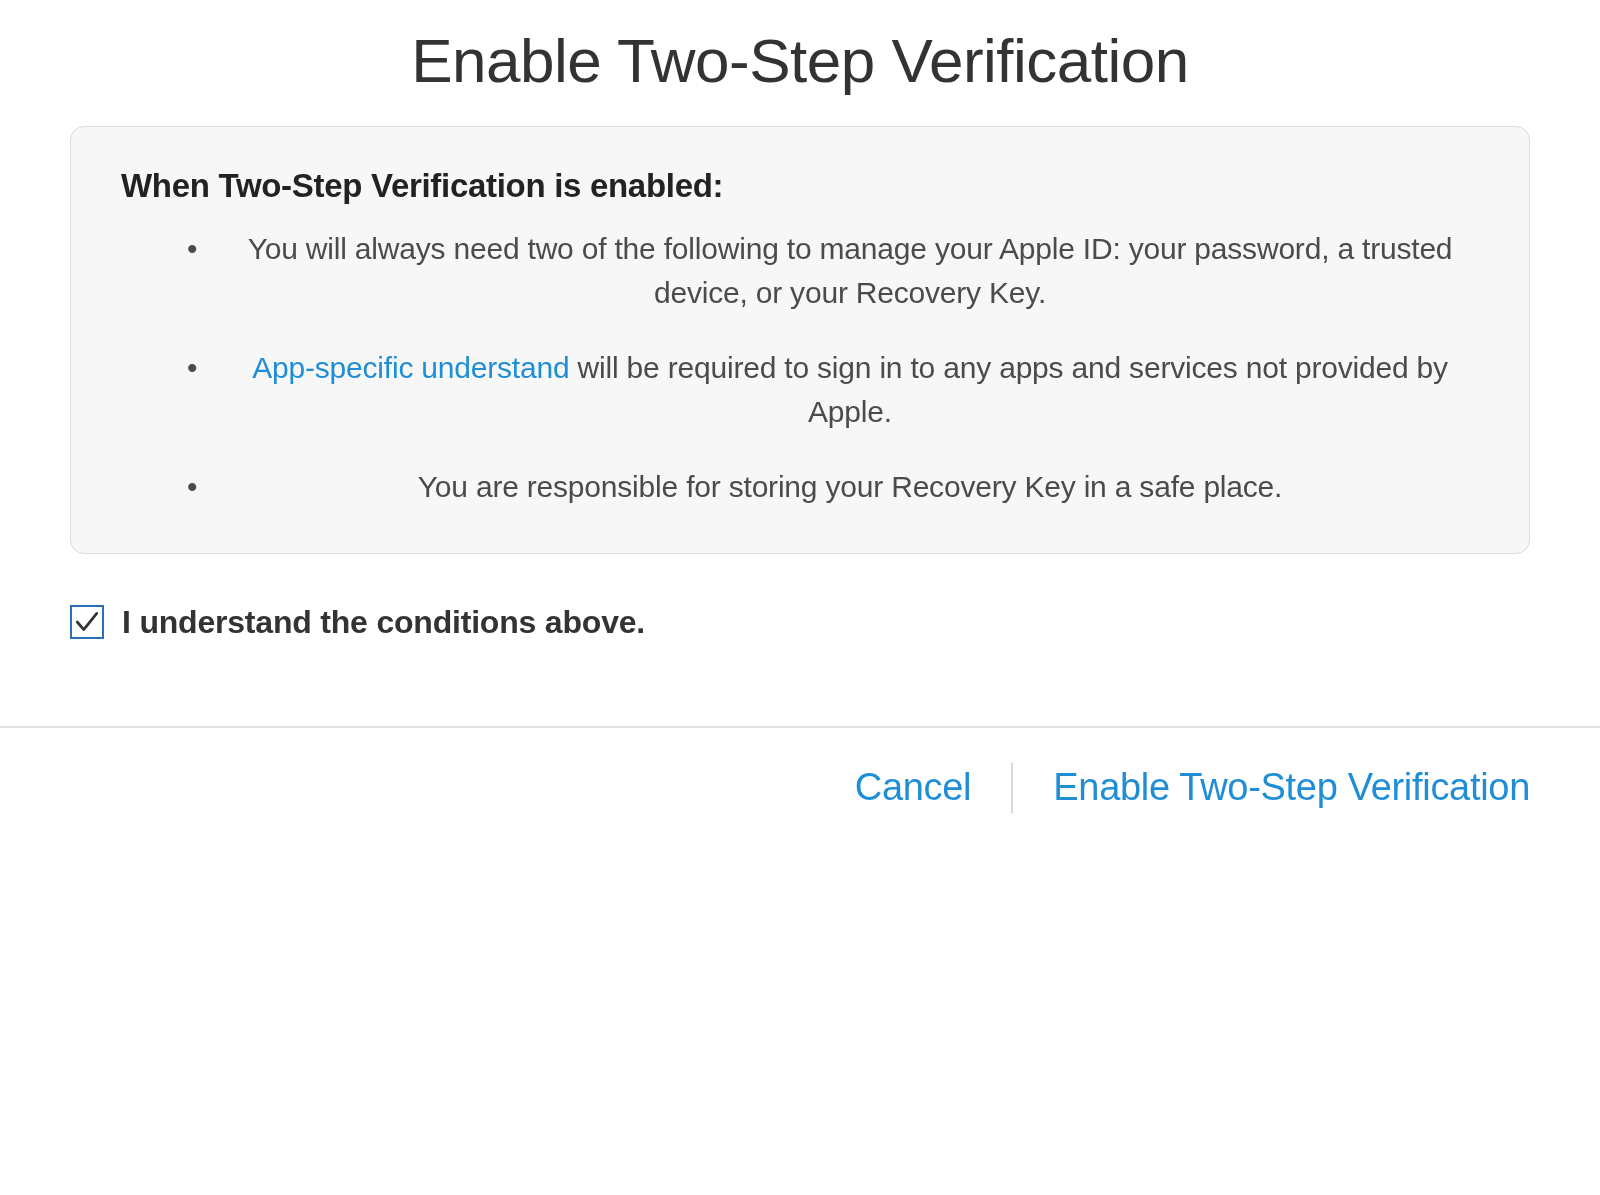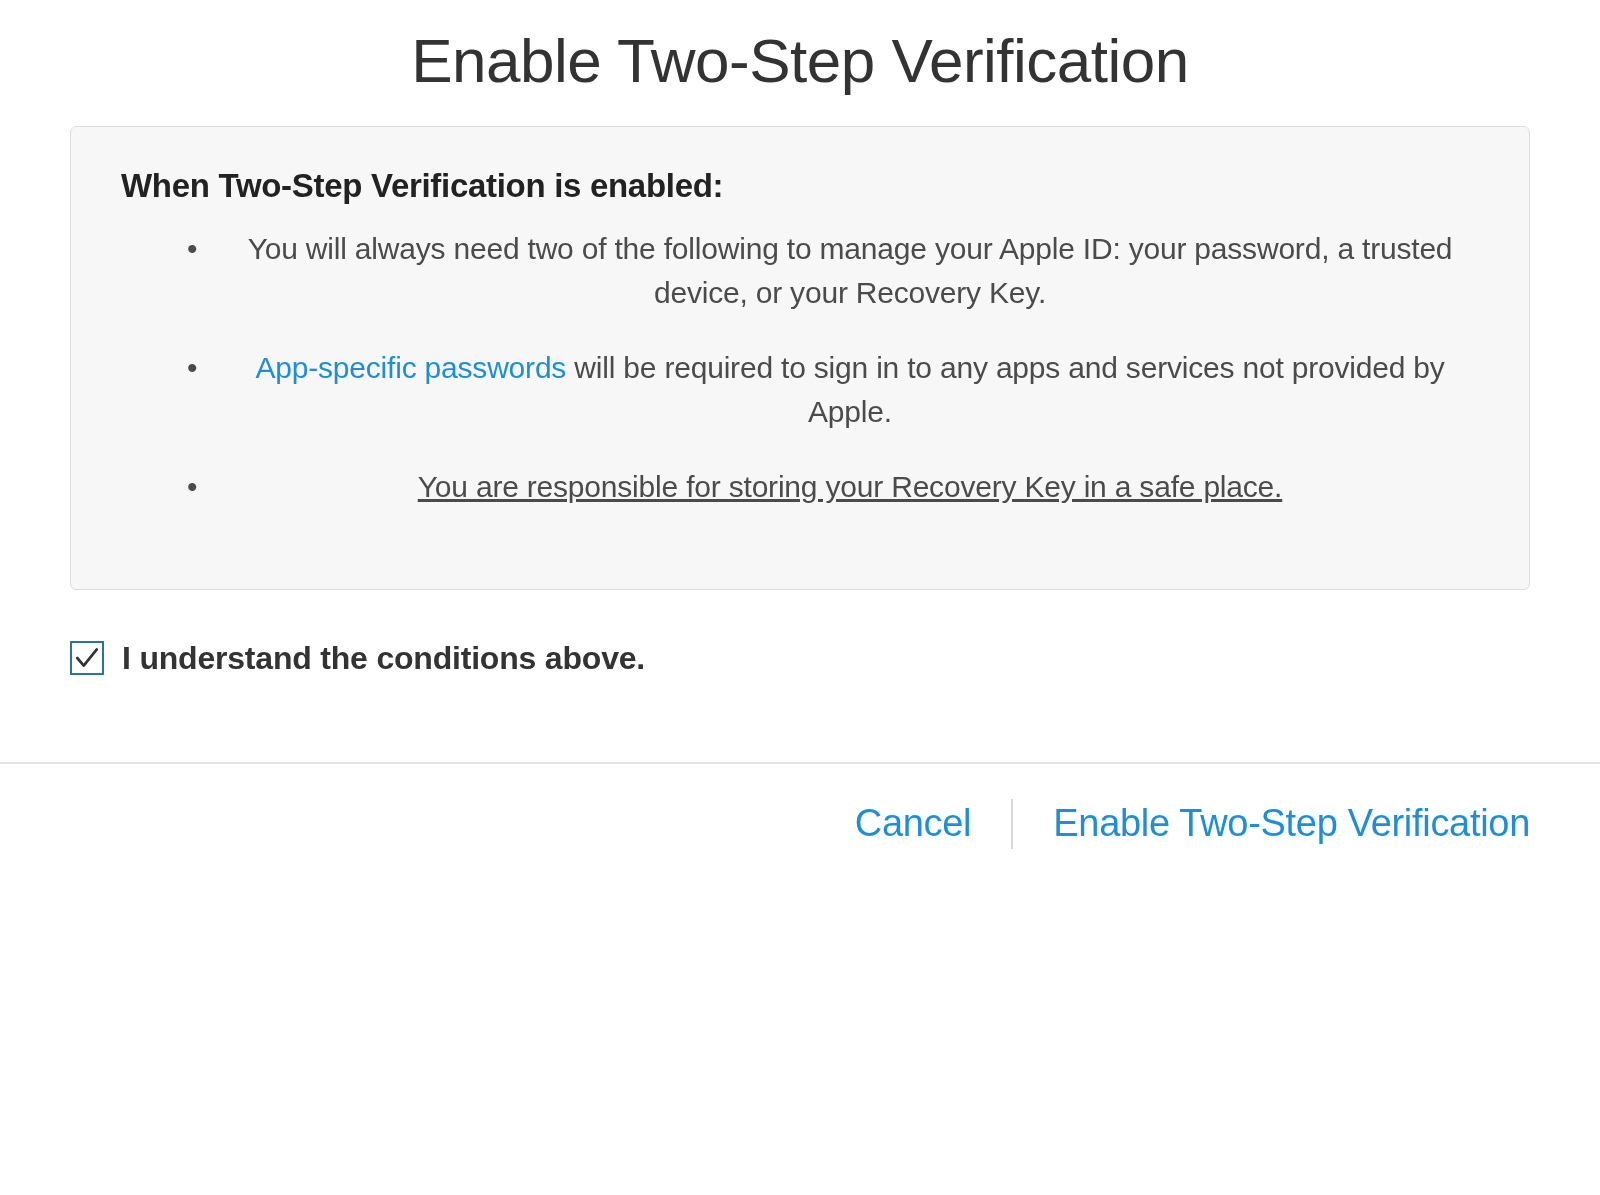--- a/index.html
+++ b/index.html
@@ -30,22 +30,22 @@
     .subtitle {
       font-size: 34px;
       font-weight: 400;
       color: #333333;
       margin-bottom: 60px;
       letter-spacing: -0.3px;
     }
     .conditions-box {
       background: #f7f7f7;
       border: 1px solid #dcdcdc;
-      border-radius: 6px;
-      padding: 40px 50px 68px 50px;
+      border-radius: 14px;
+      padding: 40px 50px 44px 50px;
       margin-bottom: 50px;
     }
     .box-heading {
       font-size: 33px;
       font-weight: 600;
       color: #222222;
       margin-bottom: 22px;
       letter-spacing: -0.3px;
     }
     .conditions-list {
@@ -56,22 +56,21 @@
       position: relative;
       font-size: 30px;
       font-weight: 400;
       color: #4b4b4b;
       line-height: 1.45;
       margin-bottom: 32px;
       letter-spacing: -0.2px;
       text-align: center;
     }
     .conditions-list li:last-child {
-      margin-bottom: 12px;
-      text-decoration: underline;
+      margin-bottom: 0;
     }
     .conditions-list li::before {
       content: "•";
       position: absolute;
       left: -34px;
       top: 0px;
       font-size: 30px;
       color: #4b4b4b;
     }
     .link {
@@ -141,21 +140,21 @@
 
 <div class="page">
   <h1 class="title">Enable Two-Step Verification</h1>
 
 
   <div class="conditions-box">
     <h2 class="box-heading">When Two-Step Verification is enabled:</h2>
     <ul class="conditions-list">
       <li>You will always need two of the following to manage your Apple ID: your password, a trusted device, or your Recovery Key.</li>
       <li>
-        <a class="link">App-specific passwords</a><span> will be required to sign in to any apps and services not provided by Apple.</span>
+        <a class="link">App-specific understand</a><span> will be required to sign in to any apps and services not provided by Apple.</span>
       </li>
       <li>You are responsible for storing your Recovery Key in a safe place.</li>
     </ul>
   </div>
 
   <div class="agree-row">
     <div class="checkbox">
       <svg viewBox="0 0 24 24">
         <polyline points="3,12 9,19 21,4" fill="none" stroke="#333333" stroke-width="2.5" stroke-linecap="round" stroke-linejoin="round"></polyline>
       </svg>

